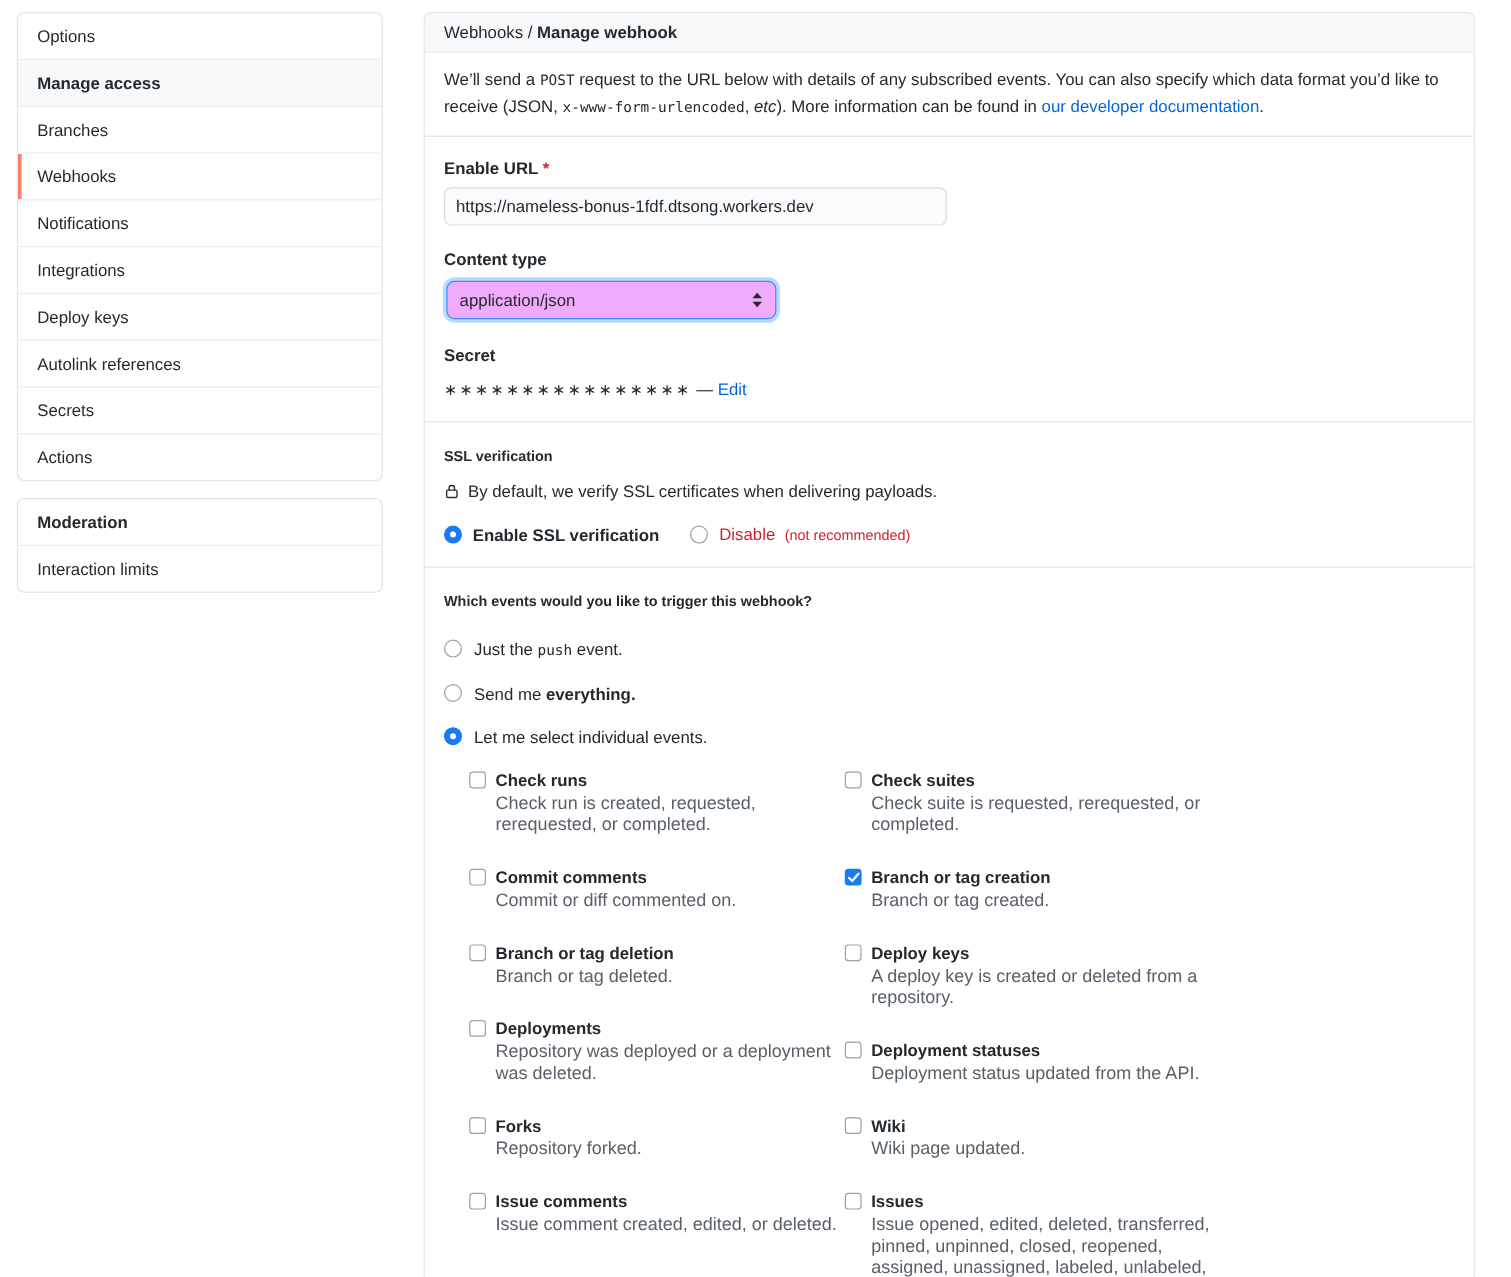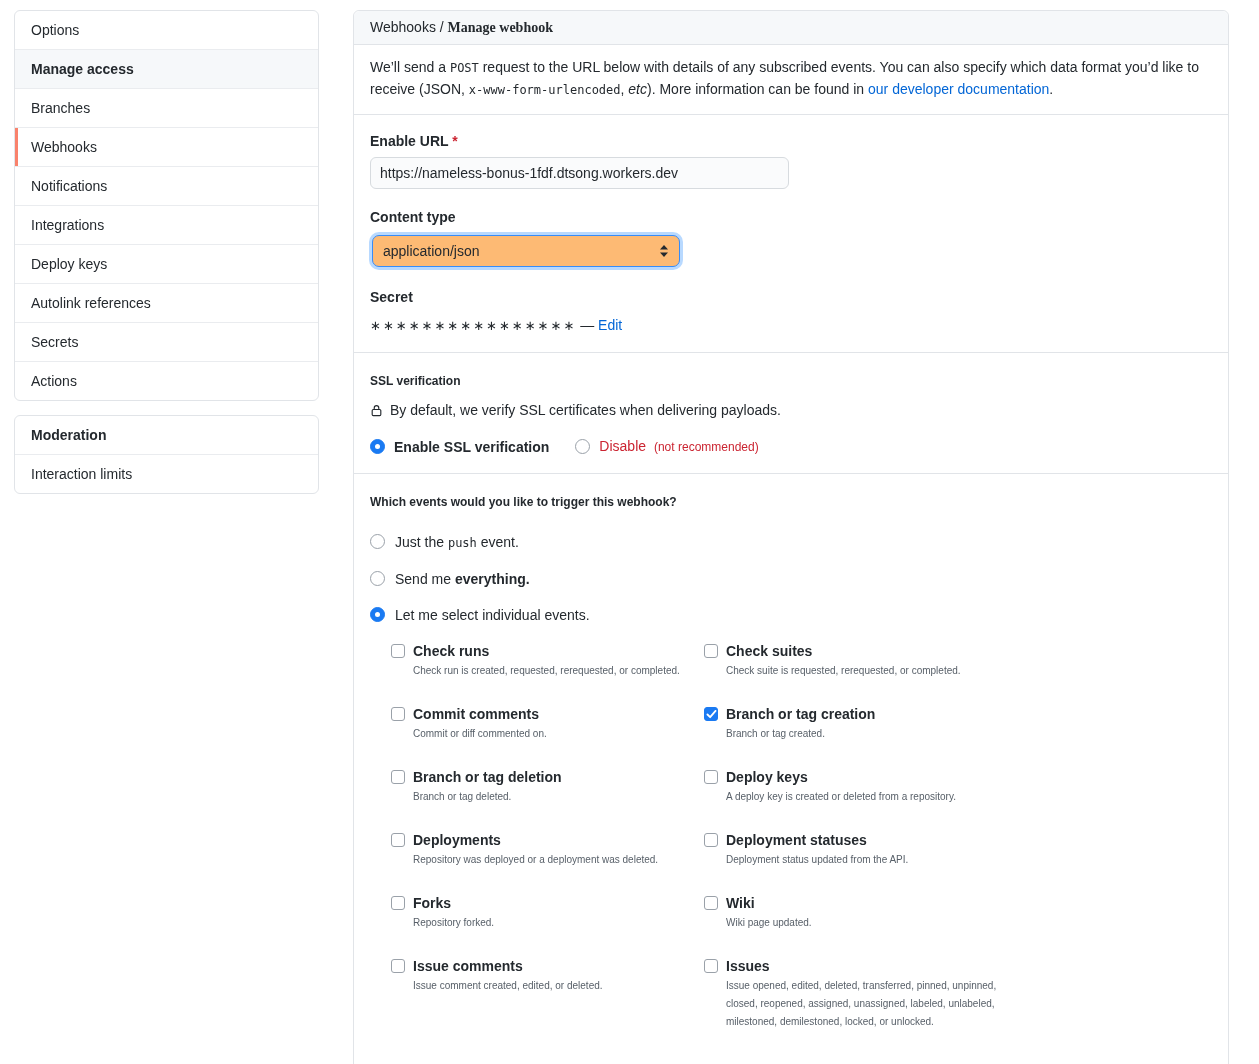--- a/index.html
+++ b/index.html
@@ -24,35 +24,35 @@
   .side-item.hover { background:#f6f8fa;font-weight:bold; }
   .side-item.active { box-shadow:inset 3px 0 0 #f9826c; }
   .side-head { font-weight:700; }
 
   
   main { flex:1; min-width:0; border:1px solid #e1e4e8; border-radius:6px; background:#fff; }
   .panel-header {
     background:#f6f8fa; border-bottom:1px solid #e1e4e8;
     border-radius:6px 6px 0 0; padding:6px 16px; line-height:20px;
   }
-  .crumb-current { font-weight:700;font-family:Liberation Serif, serif; }
+  .crumb-current { font-weight:700; }
   .panel-desc { padding:12px 16px 13px; line-height:21px; border-bottom:1px solid #e1e4e8; }
   .panel-desc i { font-style:italic; }
 
   .form-section { padding:16px; border-bottom:1px solid #e1e4e8; }
   .field-label { display:block; font-weight:700; line-height:20px; margin-bottom:6px; }
   .required { color:#cb2431; font-weight:700; }
   .text-input {
     display:block; width:419px; padding:7px 9px; font:inherit; color:#24292e;
     background:#fafbfc; border:1px solid #d7dbdf; border-radius:6px; outline:none;
   }
   .spacer-16 { height:18px; }
   .select-wrap {
     display:inline-flex; align-items:center; justify-content:space-between;
-    width:308px; padding:5px 10px; background:#fdba74; cursor:pointer;
+    width:275px; padding:5px 10px; background:#f0abfc; cursor:pointer;
     border:1.5px solid #368cf9; border-radius:7px;
     box-shadow:0 0 0 3px rgba(33,136,255,.32); margin:2px;
   }
   .select-value { line-height:20px; }
   .secret-line { margin-top:8px; line-height:20px; }
   .secret-mask { letter-spacing:2px; font-size:13px; }
 
   .ssl-section { padding:16px; border-bottom:1px solid #e1e4e8; }
   .section-heading { font-size:12px; font-weight:700; line-height:24px; }
   .ssl-note { display:flex; align-items:center; gap:7px; margin-top:7px; line-height:20px; }
@@ -81,21 +81,21 @@
   .hooks { display:flex; margin:6px 0 0 21px; }
   .hook-col { width:313px; flex:none; }
   .hook-item { display:flex; gap:8px; margin-bottom:24px; cursor:pointer; }
   .checkbox {
     width:14px; height:14px; flex:none; margin-top:3px; position:relative;
     border:1px solid #9aa1a9; border-radius:3px; background:#fff;
   }
   .checkbox.checked { background:#1a7af2; border-color:#1a7af2; }
   .checkbox.checked svg { position:absolute; left:1px; top:2px; }
   .hook-title { display:block; font-weight:700; line-height:20px; }
-  .hook-desc { display:block; font-size:10px; color:#586069; line-height:18px; margin-top:1px; }
+  .hook-desc { display:block; font-size:15px; color:#586069; line-height:18px; margin-top:1px; }
 </style>
 </head>
 <body>
 
 <div class="page">
 
   <aside>
     <nav class="side-box" id="side-primary">
         <div class="side-item">Options</div>
         <div class="side-item hover">Manage access</div>

